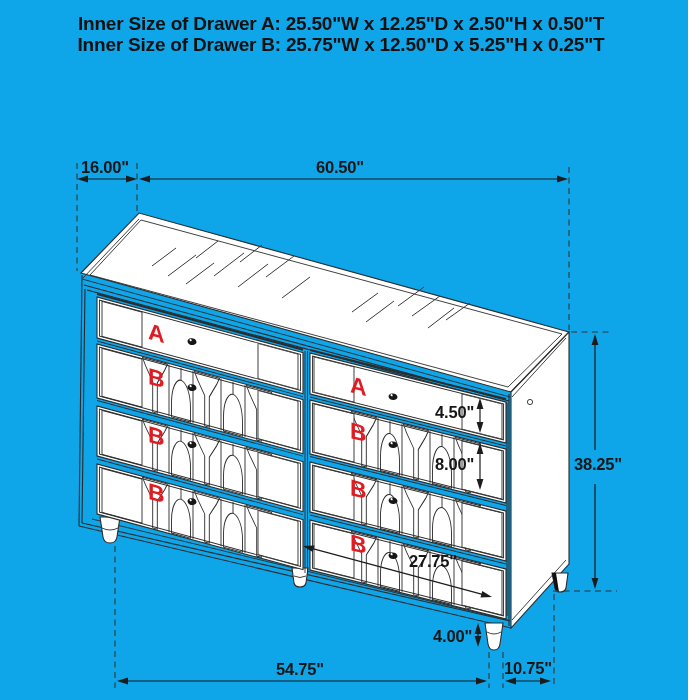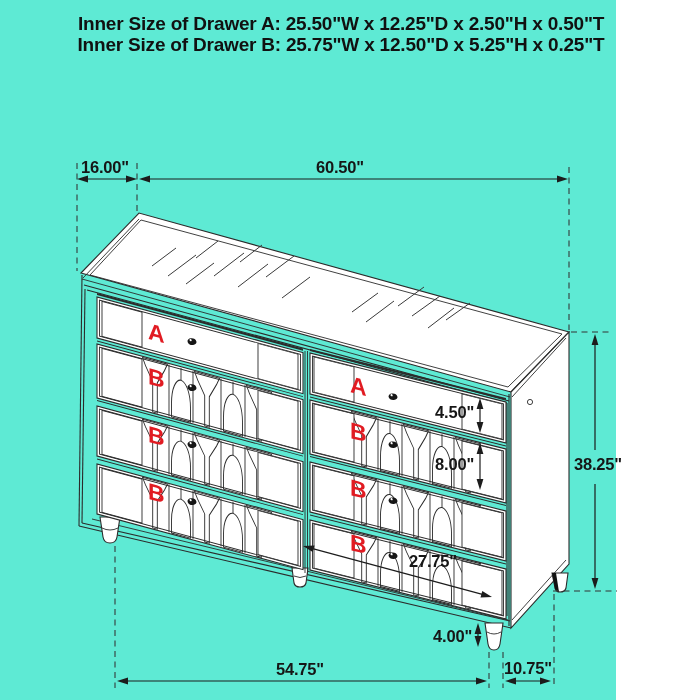--- a/index.html
+++ b/index.html
@@ -1,16 +1,16 @@
 <!DOCTYPE html>
 <html><head>
 <meta charset="utf-8">
 <style>
   html,body{margin:0;padding:0;background:#ffffff;}
-  .stage{width:616px;height:700px;position:relative;background:#5eead4;font-family:"Liberation Sans",sans-serif;}
+  .stage{width:688px;height:700px;position:relative;background:#0ea5e9;font-family:"Liberation Sans",sans-serif;}
   svg text{font-family:"Liberation Sans",sans-serif;}
   .title{font-size:19px;font-weight:bold;fill:#111;letter-spacing:-0.2px;}
   .dim{font-size:16.5px;font-weight:bold;fill:#161616;letter-spacing:-0.2px;}
   .dlabel{font-size:23px;font-weight:bold;}
   .ln{stroke:#2b2b2b;stroke-width:1.1;fill:none;}
   .lnthin{stroke:#2b2b2b;stroke-width:0.9;fill:none;}
   .ln2{stroke:#2b2b2b;stroke-width:2.2;fill:none;}
   .dash{stroke:#333;stroke-width:1.05;fill:none;stroke-dasharray:6 4.5;}
   .dimln{stroke:#1c1c1c;stroke-width:1.2;fill:none;}
   .arr{fill:#1c1c1c;stroke:none;}

